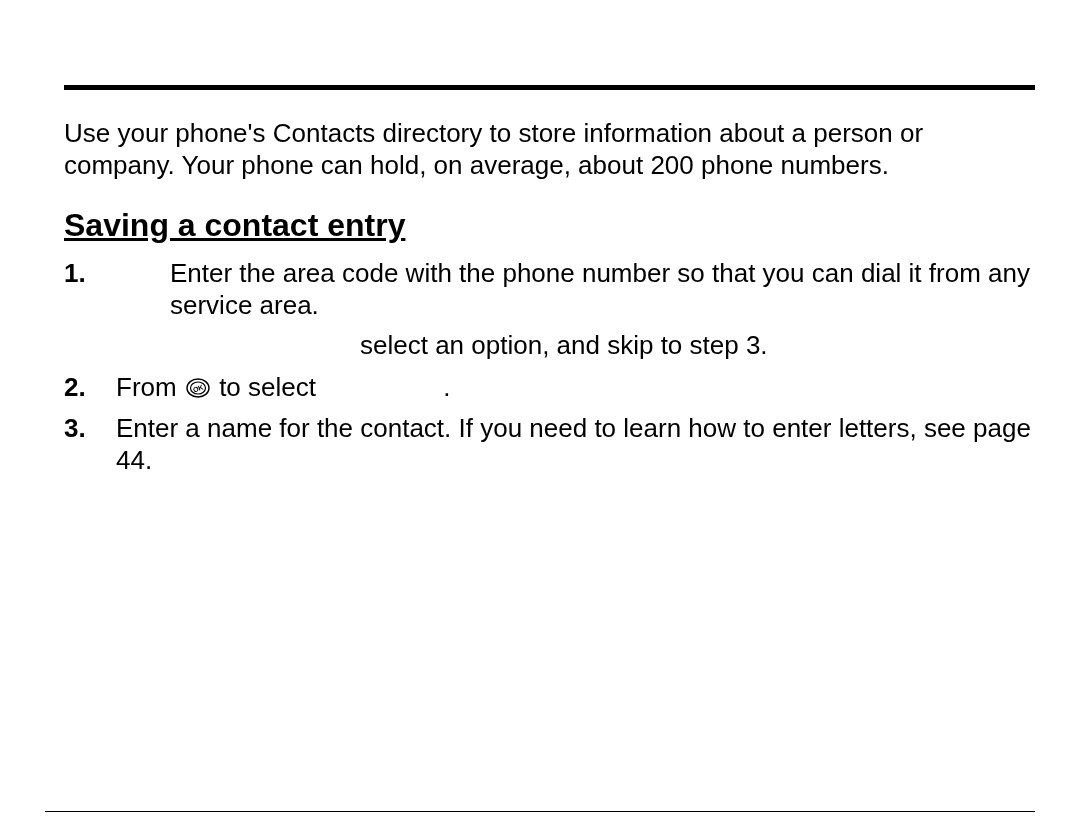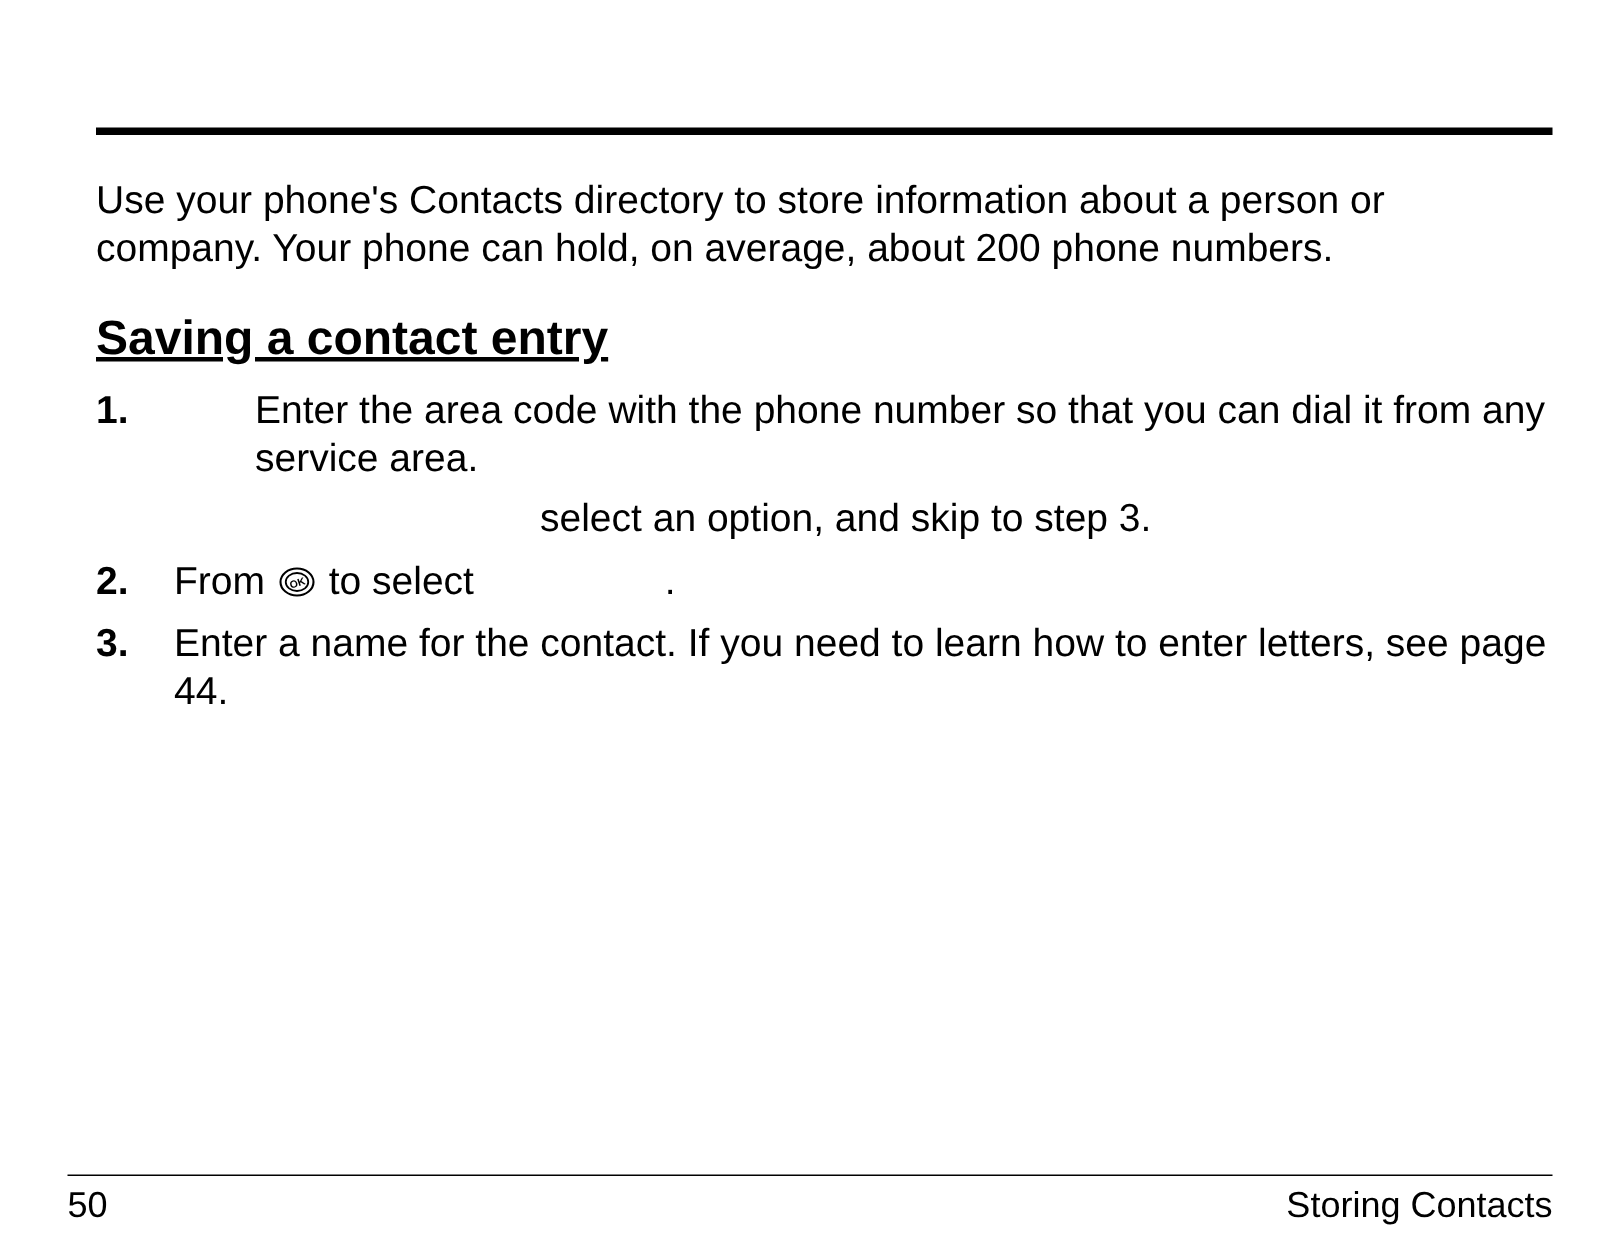--- a/index.html
+++ b/index.html
@@ -138,19 +138,15 @@
 
     <div class="item">
       <span class="marker">3.</span>
       <span>Enter a name for the contact. If you need to learn how to enter letters, see page 44.</span>
     </div>
 
   </div>
 
   <div class="footer">
     <div class="footer-rule"></div>
-    <div class="footer-row">
-      <span>50</span>
-      <span>Storing Contacts</span>
-    </div>
   </div>
 
 </div>
 
 </body></html>

